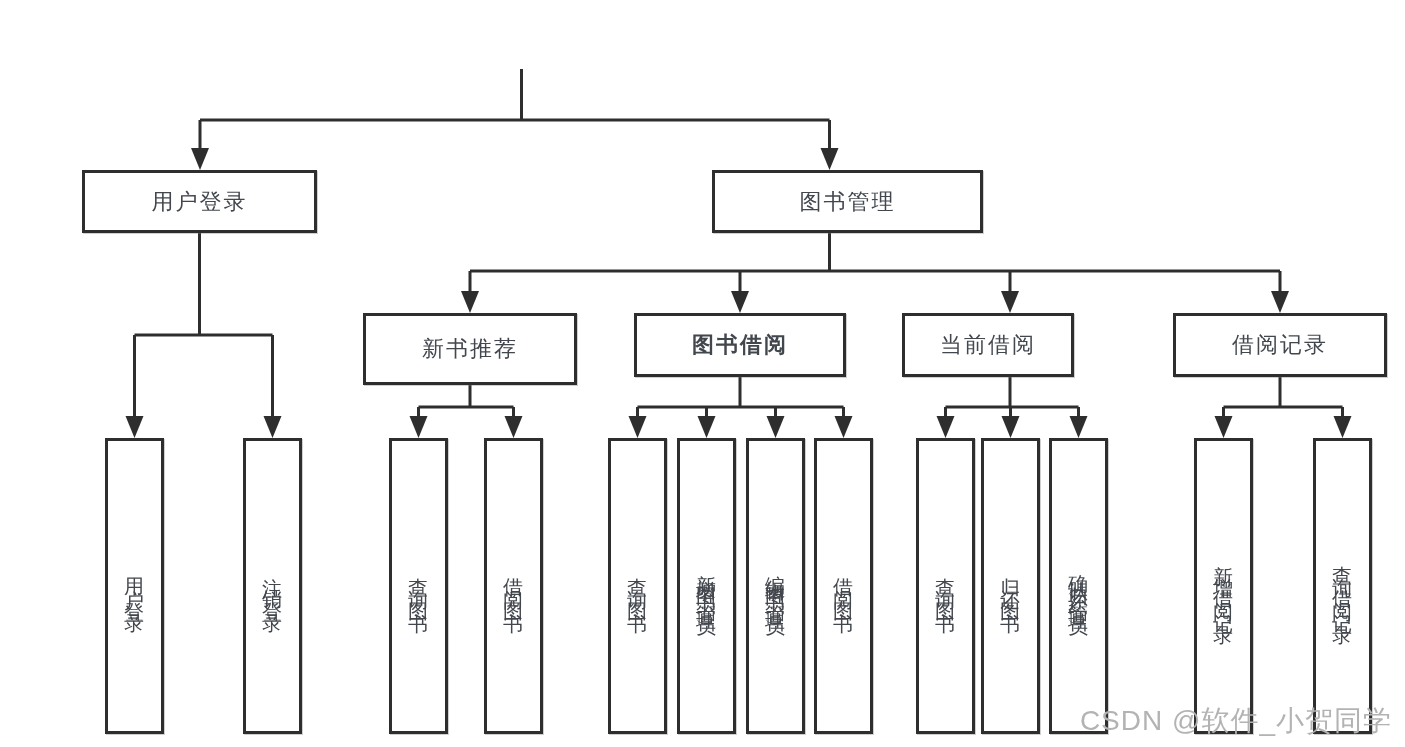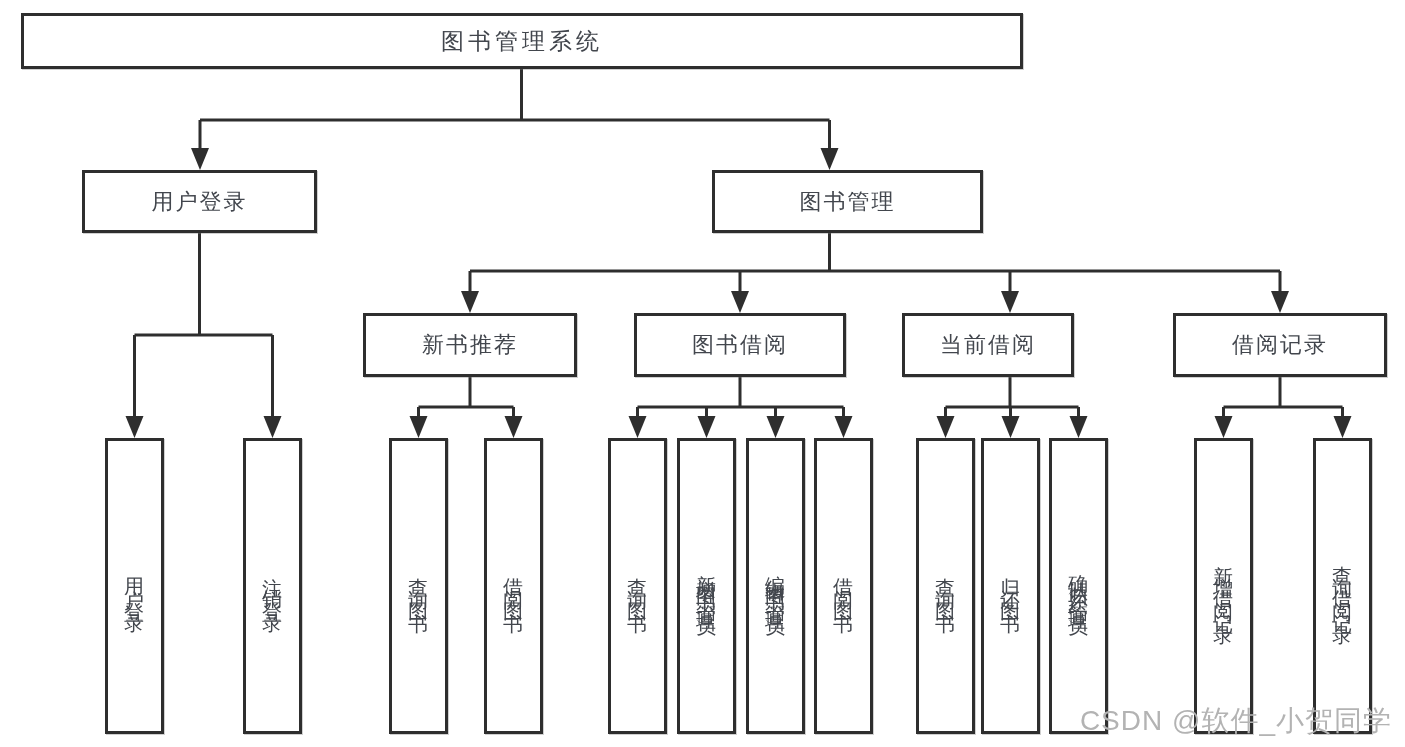--- a/index.html
+++ b/index.html
@@ -99,27 +99,26 @@
     <path d="M1010 377 V407 M945.5 407 H1078.5 M945.5 407 V418 M1010.5 407 V418 M1078.5 407 V418"></path>
     <polygon points="936.5,416 954.5,416 945.5,438"></polygon>
     <polygon points="1001.5,416 1019.5,416 1010.5,438"></polygon>
     <polygon points="1069.5,416 1087.5,416 1078.5,438"></polygon>
 
     <path d="M1280 377 V407 M1223.5 407 H1342.5 M1223.5 407 V418 M1342.5 407 V418"></path>
     <polygon points="1214.5,416 1232.5,416 1223.5,438"></polygon>
     <polygon points="1333.5,416 1351.5,416 1342.5,438"></polygon>
   </svg>
 
-  <div class="box hbox root-box" style="left:21px; top:13px; width:1002px; height:56px;">图书管理系统</div>
 
   <div class="box hbox" style="left:82px; top:170px; width:235px; height:63px;">用户登录</div>
   <div class="box hbox" style="left:712px; top:170px; width:271px; height:63px;">图书管理</div>
 
-  <div class="box hbox" style="left:363px; top:313px; width:214px; height:64px;">新书推荐</div>
-  <div class="box hbox" style="left:634px; top:313px; width:212px; height:64px;">图书借阅</div>
+  <div class="box hbox" style="left:363px; top:313px; width:214px; height:72px;">新书推荐</div>
+  <div class="box hbox" style="left:634px; top:313px; width:212px; height:64px;font-weight:bold;">图书借阅</div>
   <div class="box hbox" style="left:902px; top:313px; width:172px; height:64px;">当前借阅</div>
   <div class="box hbox" style="left:1173px; top:313px; width:214px; height:64px;">借阅记录</div>
 
   <div class="box leaf" style="left:105px;">用户登录</div>
   <div class="box leaf" style="left:243px;">注销登录</div>
 
   <div class="box leaf" style="left:389px;">查询图书</div>
   <div class="box leaf" style="left:484px;">借阅图书</div>
 
   <div class="box leaf" style="left:608px;">查询图书</div>

